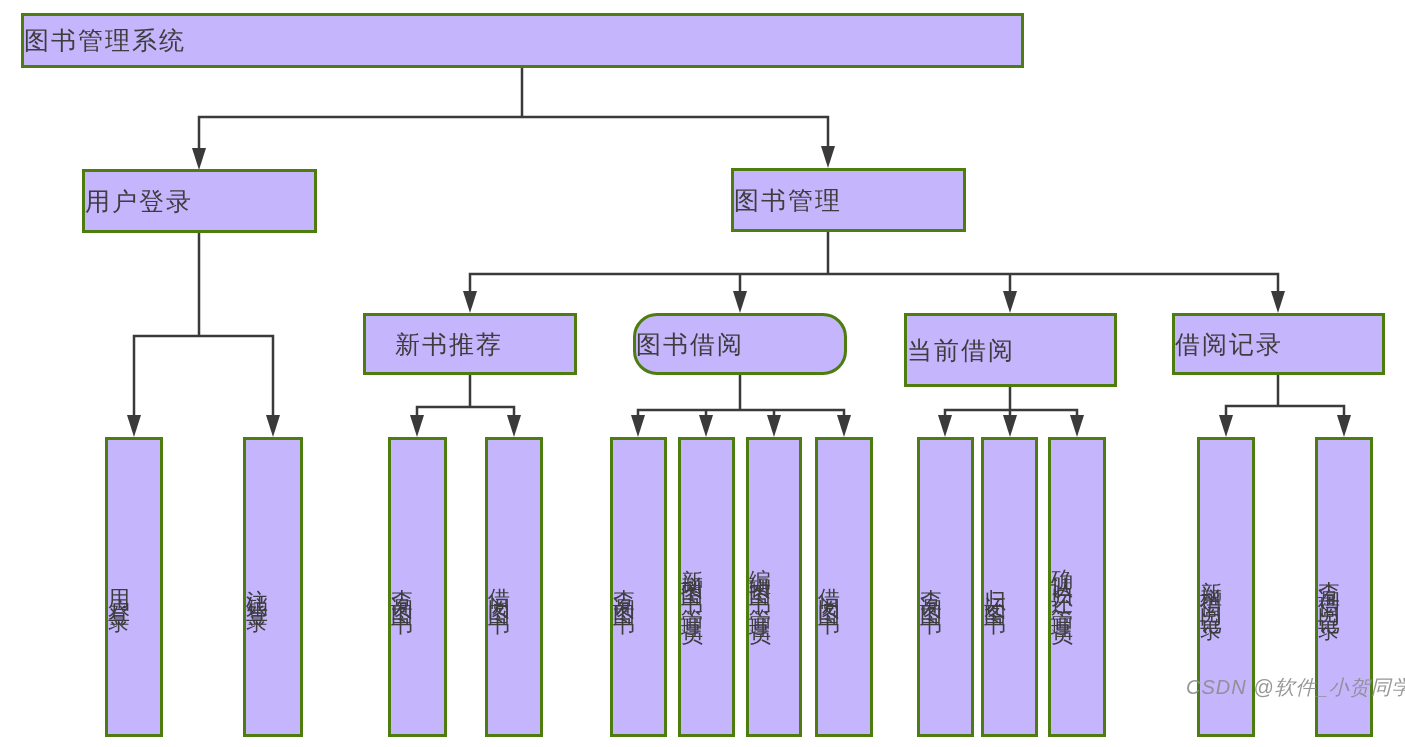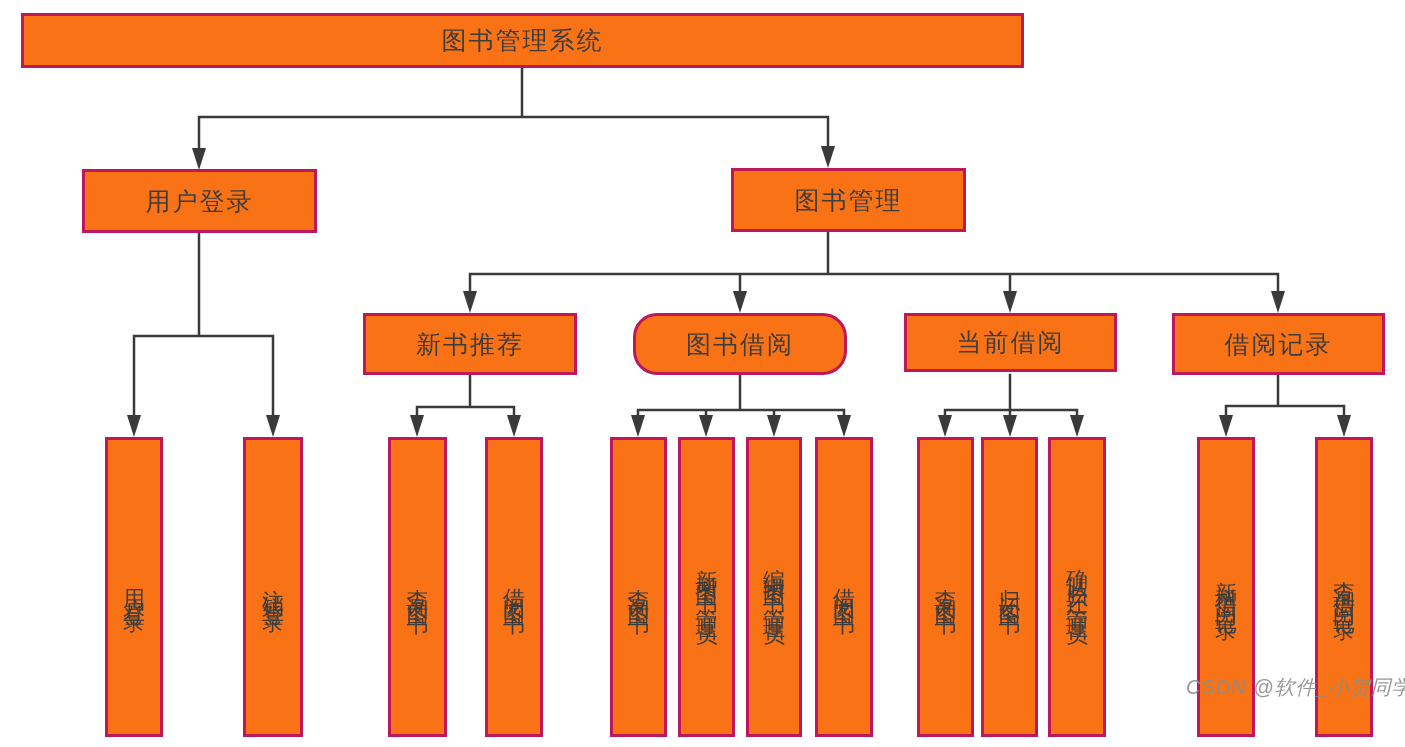--- a/index.html
+++ b/index.html
@@ -7,23 +7,23 @@
     position:relative;
     width:1405px;height:747px;
     background:#ffffff;
     font-family:"Liberation Sans","DejaVu Sans",sans-serif;
     overflow:hidden;
   }
   .wires{position:absolute;left:0;top:0;width:1405px;height:747px;}
   .node{
     position:absolute;
     box-sizing:border-box;
-    background:#f97316;
-    border:3px solid #be185d;
-    display:flex;align-items:center;justify-content:center;
+    background:#c4b5fd;
+    border:3px solid #4d7c0f;
+    display:flex;align-items:center;
     color:#3d3d3d;
     z-index:2;
   }
   .hlabel{font-size:25px;letter-spacing:2px;white-space:nowrap;}
   .leaf .vlabel{
     writing-mode:vertical-rl;
     text-orientation:mixed;
     font-size:22px;
     letter-spacing:8px;
     line-height:1;
@@ -88,27 +88,27 @@
     <span class="hlabel">图书管理系统</span>
   </div>
 
   <div class="node" style="left:82px;top:169px;width:235px;height:64px;">
     <span class="hlabel">用户登录</span>
   </div>
   <div class="node" style="left:711px;top:168px;width:235px;height:64px;margin-left:20px;">
     <span class="hlabel">图书管理</span>
   </div>
 
-  <div class="node" style="left:363px;top:313px;width:214px;height:62px;">
+  <div class="node" style="left:363px;top:313px;width:214px;height:62px;padding-left:29px;">
     <span class="hlabel">新书推荐</span>
   </div>
   <div class="node" style="left:633px;top:313px;width:214px;height:62px;border-radius:24px;">
     <span class="hlabel">图书借阅</span>
   </div>
-  <div class="node" style="left:904px;top:313px;width:213px;height:59px;">
+  <div class="node" style="left:904px;top:313px;width:213px;height:74px;">
     <span class="hlabel">当前借阅</span>
   </div>
   <div class="node" style="left:1172px;top:313px;width:213px;height:62px;">
     <span class="hlabel">借阅记录</span>
   </div>
 
   <div class="node leaf" style="left:105px;top:437px;width:58px;height:300px;">
     <span class="vlabel">用户登录</span>
   </div>
   <div class="node leaf" style="left:243px;top:437px;width:60px;height:300px;">

